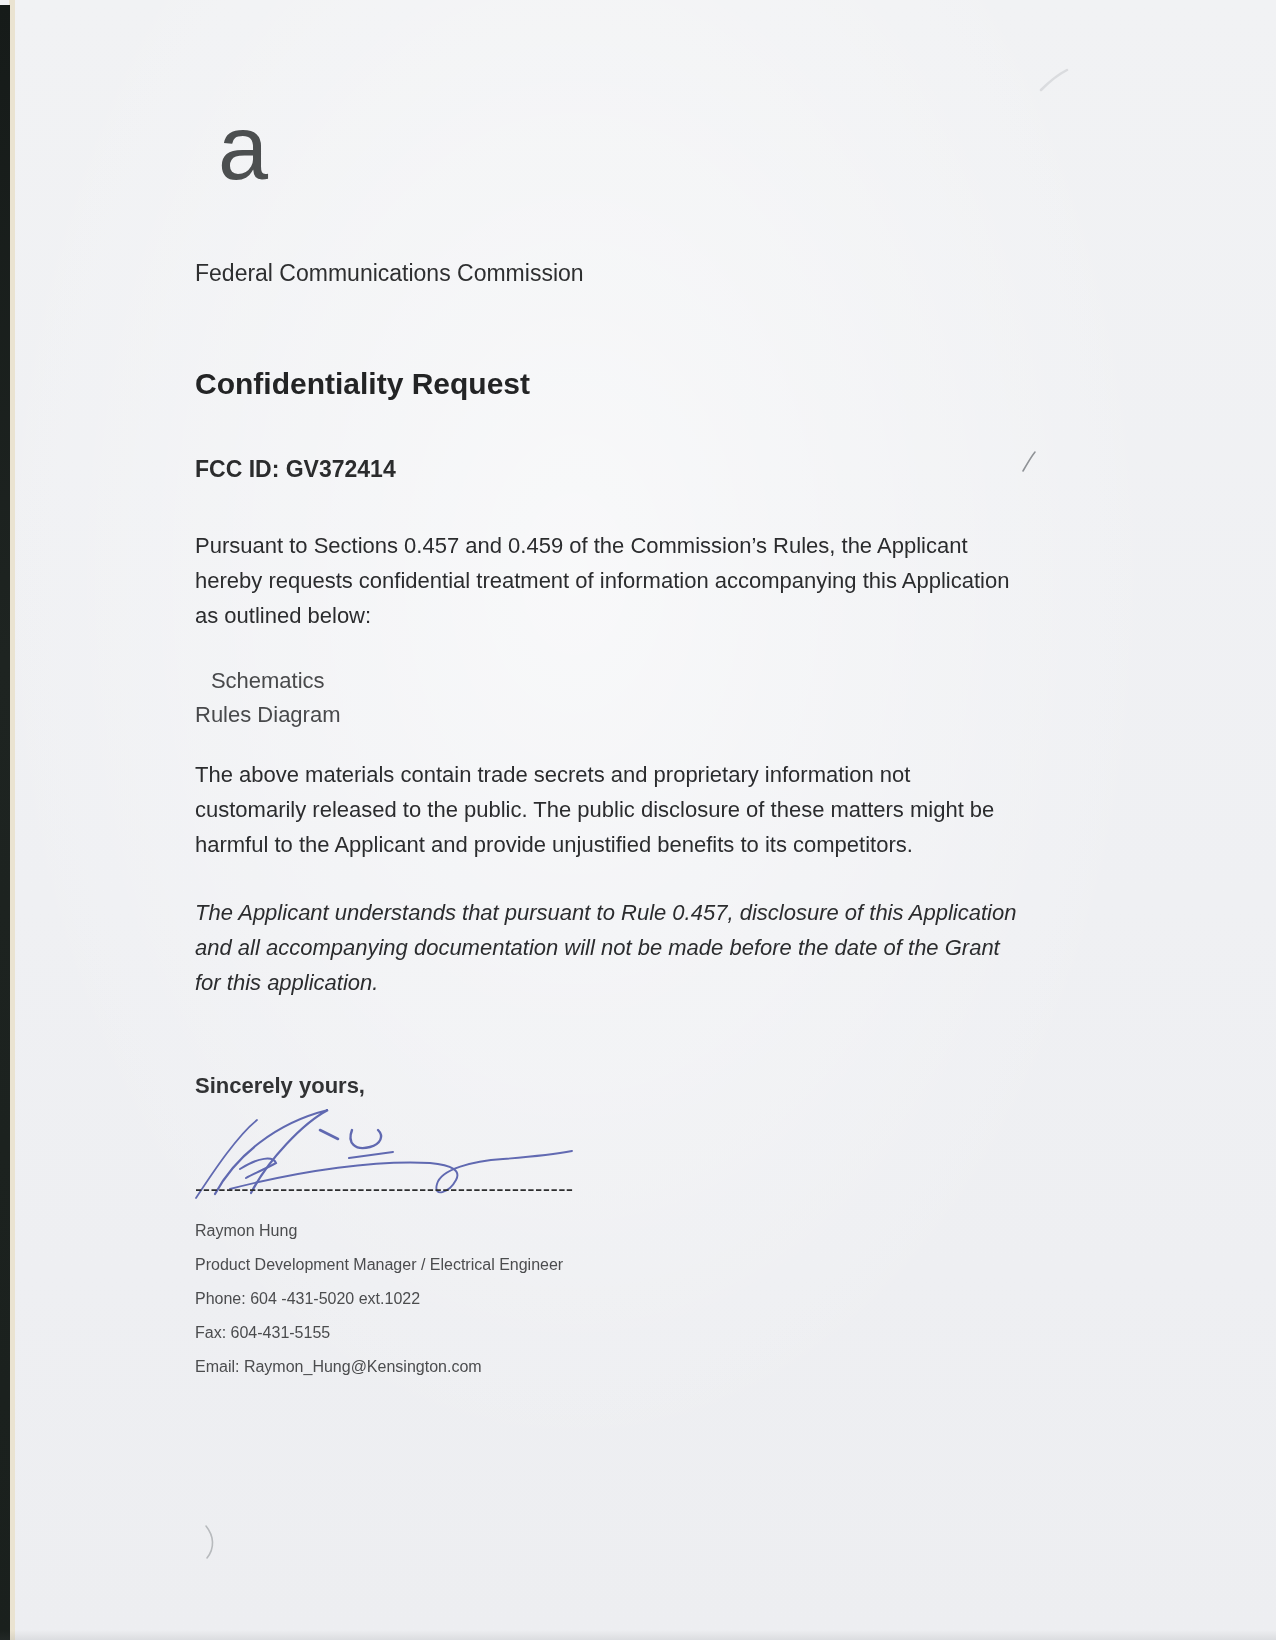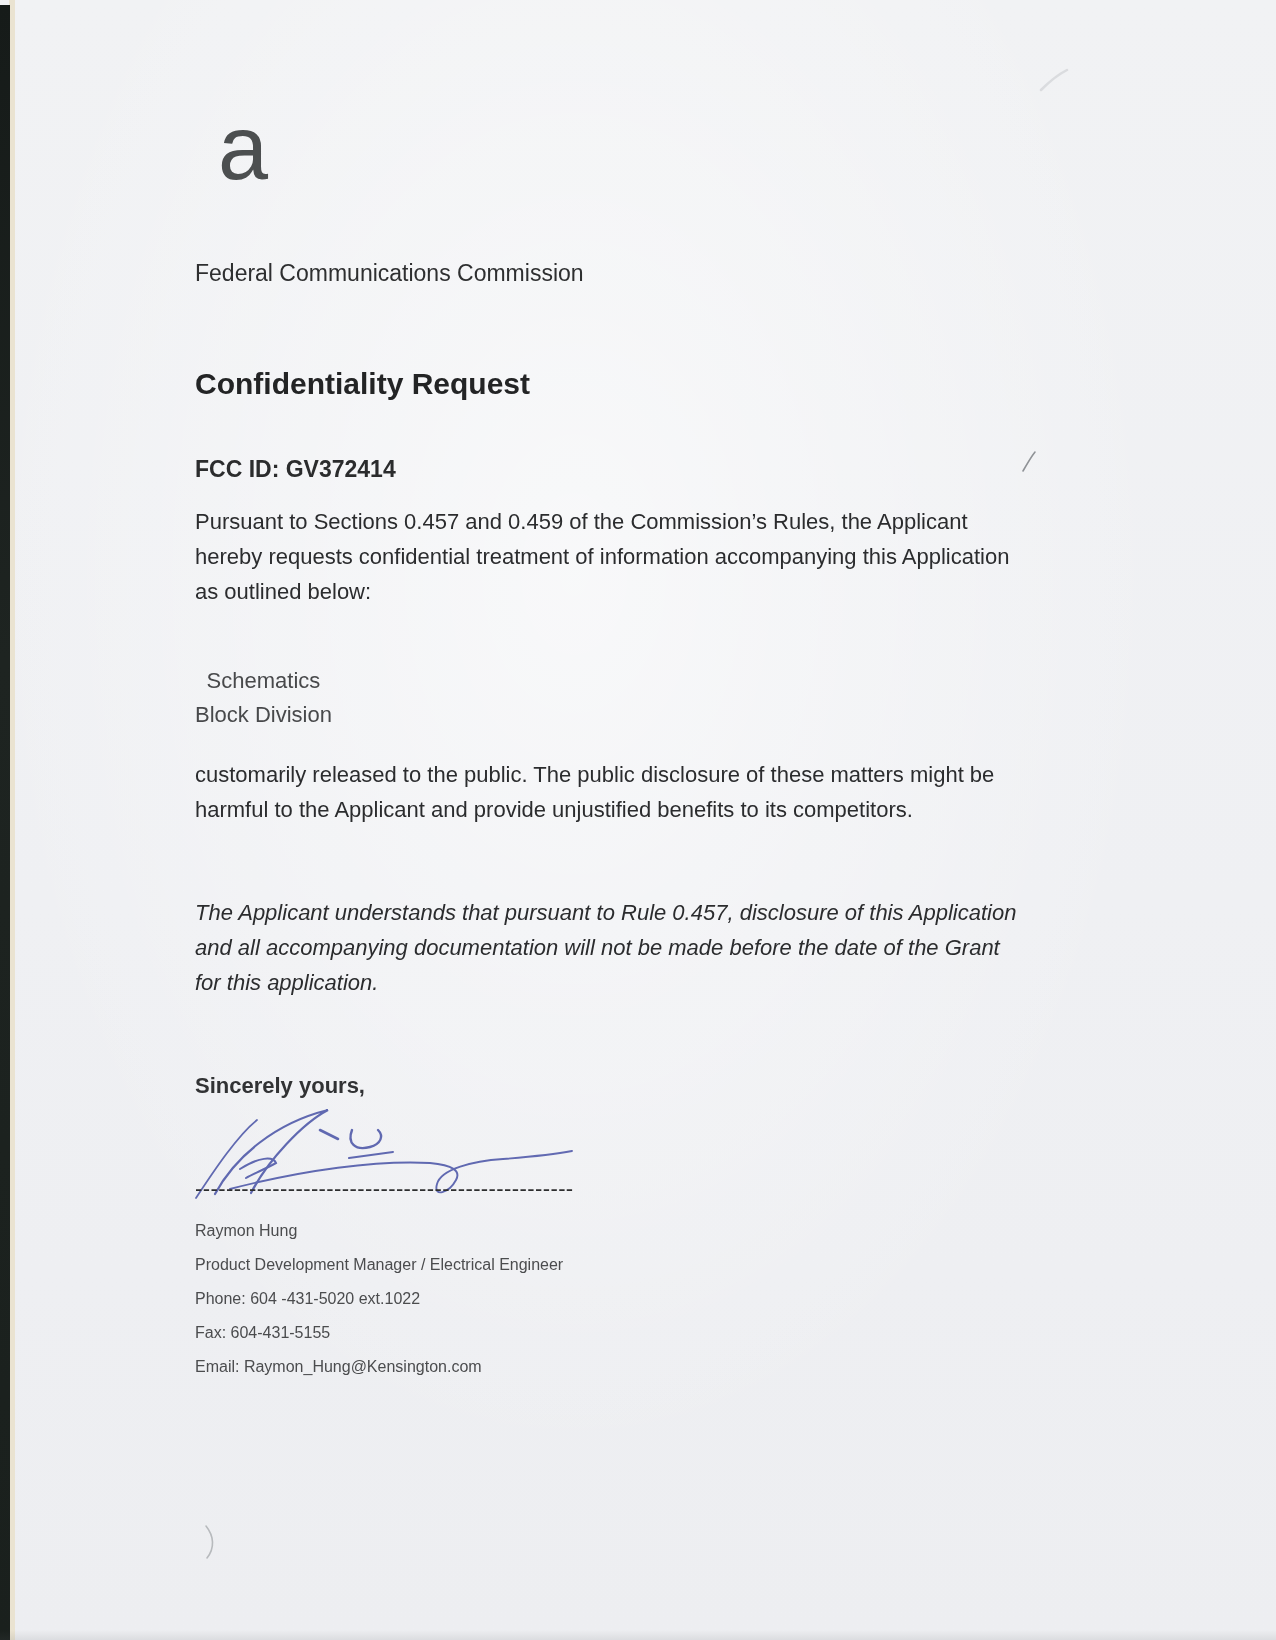--- a/index.html
+++ b/index.html
@@ -34,21 +34,21 @@
   .block { position: absolute; left: 195px; }
   .logo-a {
     position: absolute; left: 218px; top: 103px;
     font-size: 90px; line-height: 1; font-weight: 400;
     color: #4c4f50; letter-spacing: 0;
   }
   .addr { top: 256px; font-size: 23px; line-height: 34px; color: #2e2f30; }
   .subject { top: 367px; font-size: 30px; font-weight: bold; color: #232425; }
   .fccid { top: 436px; font-size: 23px; font-weight: bold; color: #2b2c2d; margin-top: 20px; }
   .para { font-size: 22px; line-height: 35px; color: #2b2c2e; }
-  .p1 { top: 504px; }
+  .p1 { top: 528px; }
   .items { top: 664px; font-size: 22px; line-height: 34px; color: #48494b; text-align: center; }
   .p2 { top: 757px; }
   .p3 { top: 895px; font-style: italic; }
   .closing { top: 1073px; font-size: 22px; color: #313234; font-weight: bold; }
   .sig-svg { position: absolute; left: 183px; top: 1085px; }
   .dash-line {
     top: 1176px; font-size: 22px; color: #2c2d2e;
     letter-spacing: 0.4px; white-space: nowrap;
   }
   .contact { top: 1214px; font-size: 16px; line-height: 34px; color: #4b4c4e; }
@@ -74,24 +74,25 @@
   <div class="block fccid">FCC ID: GV372414</div>
 
   <div class="block para p1">
     <div>Pursuant to Sections 0.457 and 0.459 of the Commission’s Rules, the Applicant</div>
     <div>hereby requests confidential treatment of information accompanying this Application</div>
     <div>as outlined below:</div>
   </div>
 
   <div class="block items">
     <div>Schematics</div>
-    <div>Block Division</div>
+    <div>Rules Diagram</div>
   </div>
 
   <div class="block para p2">
+    <div>The above materials contain trade secrets and proprietary information not</div>
     <div>customarily released to the public. The public disclosure of these matters might be</div>
     <div>harmful to the Applicant and provide unjustified benefits to its competitors.</div>
   </div>
 
   <div class="block para p3">
     <div>The Applicant understands that pursuant to Rule 0.457, disclosure of this Application</div>
     <div>and all accompanying documentation will not be made before the date of the Grant</div>
     <div>for this application.</div>
   </div>
 

